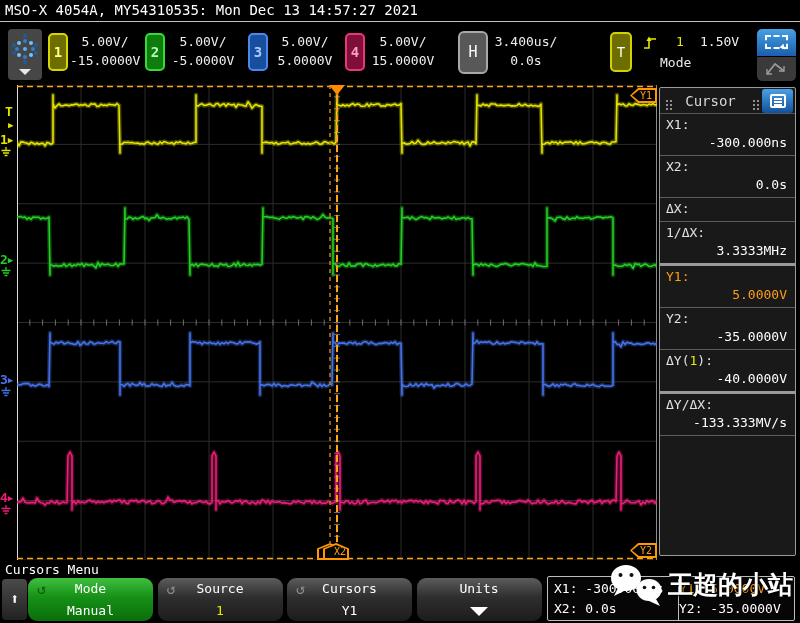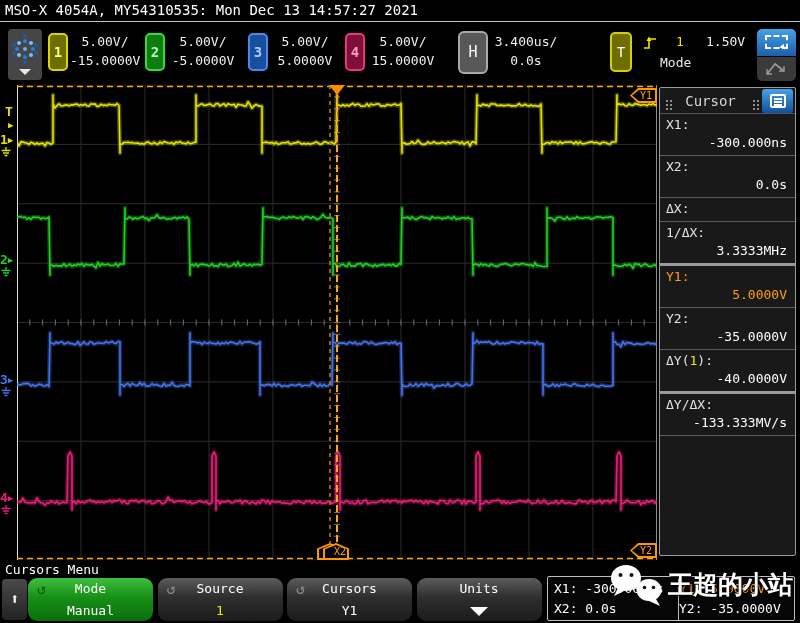--- a/index.html
+++ b/index.html
@@ -21,21 +21,21 @@
   text-align:center;font-size:14px;line-height:34px;font-weight:bold;cursor:pointer}
 .chtxt{top:32px;width:70px;color:#efefef;font-size:13px;line-height:19px;text-align:center;white-space:nowrap}
 #h-box{left:458px;top:31px;width:30px;height:43px;background:#585858;border:2px solid #a8a8a8;
   border-radius:6px;color:#fff;font-size:15px;line-height:39px;text-align:center;cursor:pointer}
 #h-txt{left:486px;top:32px;width:80px}
 #t-box{left:610px;top:32px;width:22px;height:40px;background:#6e6e00;border:2px solid #d2d200;
   border-radius:5px;color:#fff;font-size:14px;line-height:36px;text-align:center;cursor:pointer}
 #trig-info{left:640px;top:33px;width:118px;height:44px;color:#fff;font-size:13px}
 #trig-edge{left:3px;top:2px}
 #trig-src{left:36px;top:1px;color:#e8e800}
-#trig-lvl{left:66px;top:1px;color:#f0f0f0}
+#trig-lvl{left:60px;top:1px;color:#f0f0f0}
 #trig-status{left:20px;top:22px;color:#e8e8e8}
 #btn-zoomsel{left:757px;top:29px;width:39px;height:27px;border-radius:5px 5px 0 0;
   background:linear-gradient(#47a0e4,#1a5fae);cursor:pointer}
 .sel-rect{left:8px;top:6px;width:23px;height:14px;border:2px dashed #fff}
 .sel-arrow{left:24px;top:13px;color:#fff;font-size:9px;transform:rotate(45deg)}
 #btn-pan{left:757px;top:57px;width:39px;height:24px;border-radius:0 0 5px 5px;background:#3a3a3a;cursor:pointer}
 
 #scope{left:0;top:85px;width:800px;height:475px}
 #grid{left:17px;top:0;width:640px;height:475px}
 .marker{left:0;width:18px;font-size:13px;line-height:13px;font-weight:bold}

